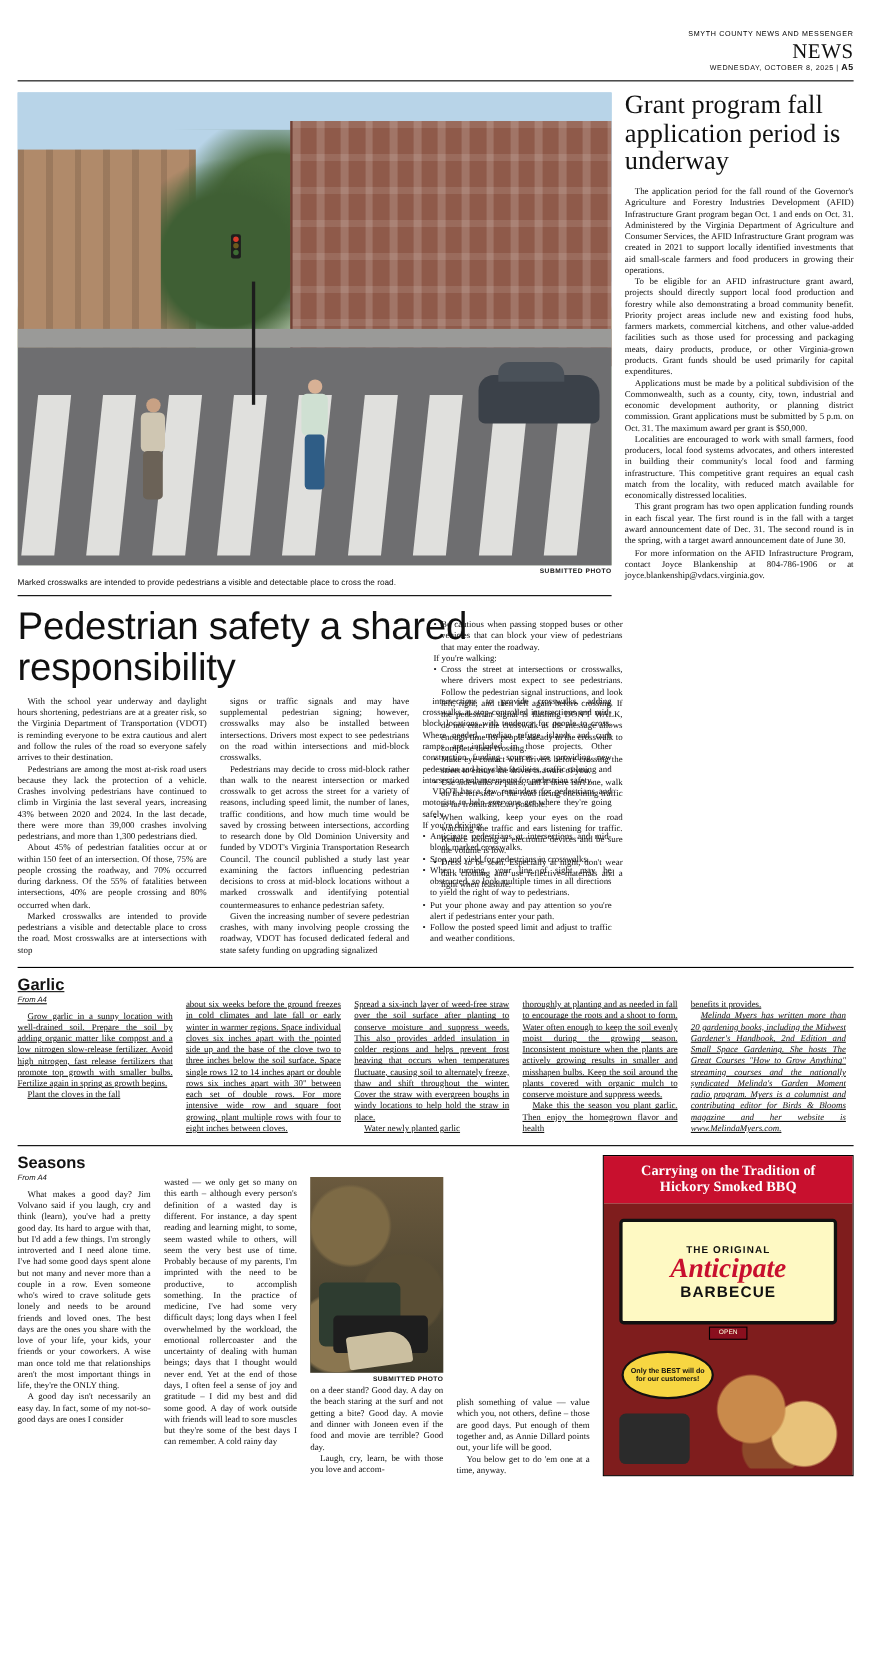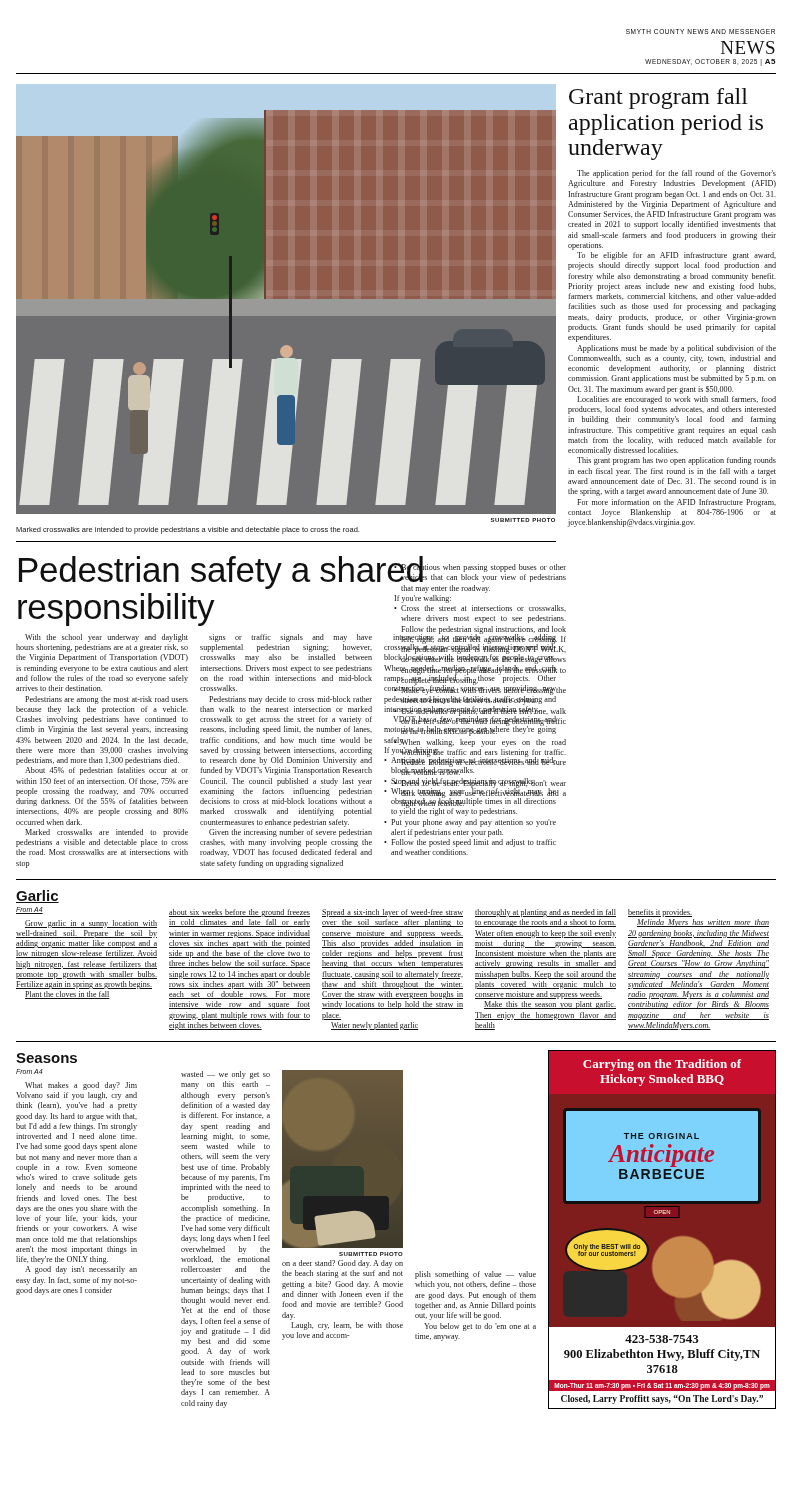--- a/index.html
+++ b/index.html
@@ -169,21 +169,21 @@
     display:flex; flex-direction:column;
   }
   .ad-top {
     background:#c8102e; color:#fff; text-align:center;
     font-family:"Liberation Serif", serif; font-weight:bold;
     font-size: 13px; line-height:1.15; padding: 6px 6px 7px 6px;
   }
   .ad-mid { position:relative; flex:1; background:#7f1d1d; overflow:hidden; }
   .ad-sign {
     position:absolute; left:14px; top:14px; right:14px; height:96px;
-    background:#7dd3fc; border:3px solid #111; border-radius:4px;
+    background:#fef9c3; border:3px solid #111; border-radius:4px;
     display:flex; flex-direction:column; align-items:center; justify-content:center;
   }
   .ad-sign .l1 { font-family:"Liberation Sans", sans-serif; font-weight:bold; font-size:9px; letter-spacing:1px; color:#111; }
   .ad-sign .l2 { font-family:"Liberation Serif", serif; font-style:italic; font-weight:bold; font-size:25px; color:#c8102e; line-height:1; }
   .ad-sign .l3 { font-family:"Liberation Sans", sans-serif; font-weight:bold; font-size:14px; letter-spacing:1px; color:#111; }
   .ad-openbox{
     position:absolute; left:50%; transform:translateX(-50%); top:112px;
     background:#8a0f1e; color:#ffd; font-family:"Liberation Sans", sans-serif;
     font-size:6px; padding:2px 8px; border:1px solid #000;
   }
@@ -388,21 +388,21 @@
     <div class="seasons-cols">
       <div class="c4">
         <div class="sec-title">Seasons</div>
         <div class="sec-from">From A4</div>
         <div class="bodytext">
           <p>What makes a good day? Jim Volvano said if you laugh, cry and think (learn), you've had a pretty good day. Its hard to argue with that, but I'd add a few things. I'm strongly introverted and I need alone time. I've had some good days spent alone but not many and never more than a couple in a row. Even someone who's wired to crave solitude gets lonely and needs to be around friends and loved ones. The best days are the ones you share with the love of your life, your kids, your friends or your coworkers. A wise man once told me that relationships aren't the most important things in life, they're the ONLY thing.</p>
           <p>A good day isn't necessarily an easy day. In fact, some of my not-so-good days are ones I consider</p>
         </div>
       </div>
       <div class="c4">
-        <div class="bodytext" style="padding-top:20px;margin-left:32px;">
+        <div class="bodytext" style="padding-top:20px;">
           <p class="noind">wasted — we only get so many on this earth – although every person's definition of a wasted day is different. For instance, a day spent reading and learning might, to some, seem wasted while to others, will seem the very best use of time. Probably because of my parents, I'm imprinted with the need to be productive, to accomplish something. In the practice of medicine, I've had some very difficult days; long days when I feel overwhelmed by the workload, the emotional rollercoaster and the uncertainty of dealing with human beings; days that I thought would never end. Yet at the end of those days, I often feel a sense of joy and gratitude – I did my best and did some good. A day of work outside with friends will lead to sore muscles but they're some of the best days I can remember. A cold rainy day</p>
         </div>
       </div>
       <div class="c4">
         <div style="height:178px; position:relative; overflow:hidden; margin-top:20px;
                     background:linear-gradient(#6b5a3e,#3e3a2a);">
           <div style="position:absolute; inset:0;
                       background:radial-gradient(circle at 30% 25%, #7d6a45 0 22%, rgba(0,0,0,0) 24%),
                                  radial-gradient(circle at 70% 60%, #5a4e35 0 26%, rgba(0,0,0,0) 28%),
                                  radial-gradient(circle at 20% 80%, #8a7650 0 20%, rgba(0,0,0,0) 22%);"></div>
@@ -436,22 +436,16 @@
         <div class="ad-sign">
           <div class="l1">THE ORIGINAL</div>
           <div class="l2">Anticipate</div>
           <div class="l3">BARBECUE</div>
         </div>
         <div class="ad-openbox">OPEN</div>
         <div class="ad-bubble">Only the BEST will do for our customers!</div>
         <div class="ad-plate"></div>
         <div class="ad-food"></div>
       </div>
-      <div class="ad-bot">
-        <div class="ad-phone">423-538-7543</div>
-        <div class="ad-addr">900 Elizabethton Hwy, Bluff City,TN 37618</div>
-        <div class="ad-hours">Mon-Thur 11 am-7:30 pm • Fri &amp; Sat 11 am-2:30 pm &amp; 4:30 pm-8:30 pm</div>
-        <div class="ad-closed">Closed, Larry Proffitt says, “On The Lord's Day.”</div>
-      </div>
     </div>
   </div>
 
 </div>
 
 </body></html>

